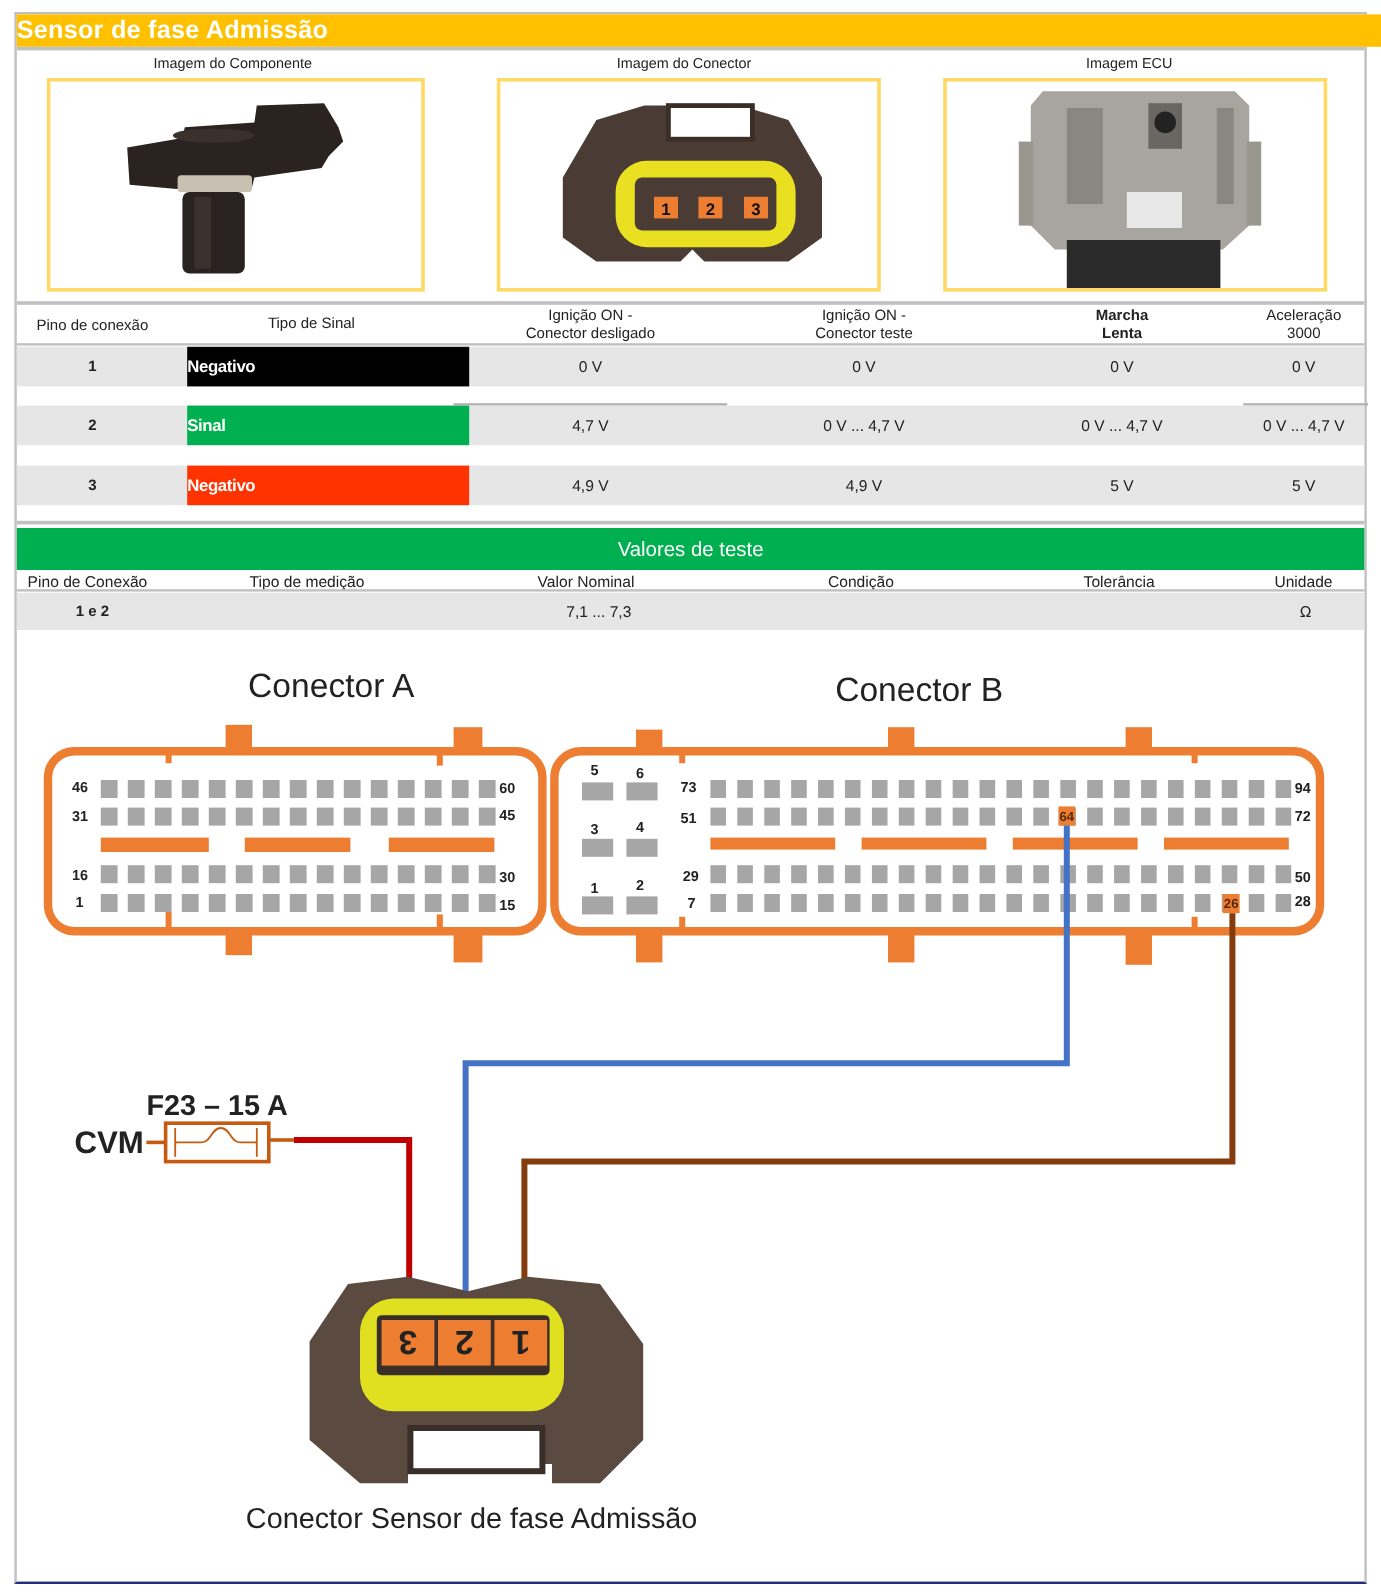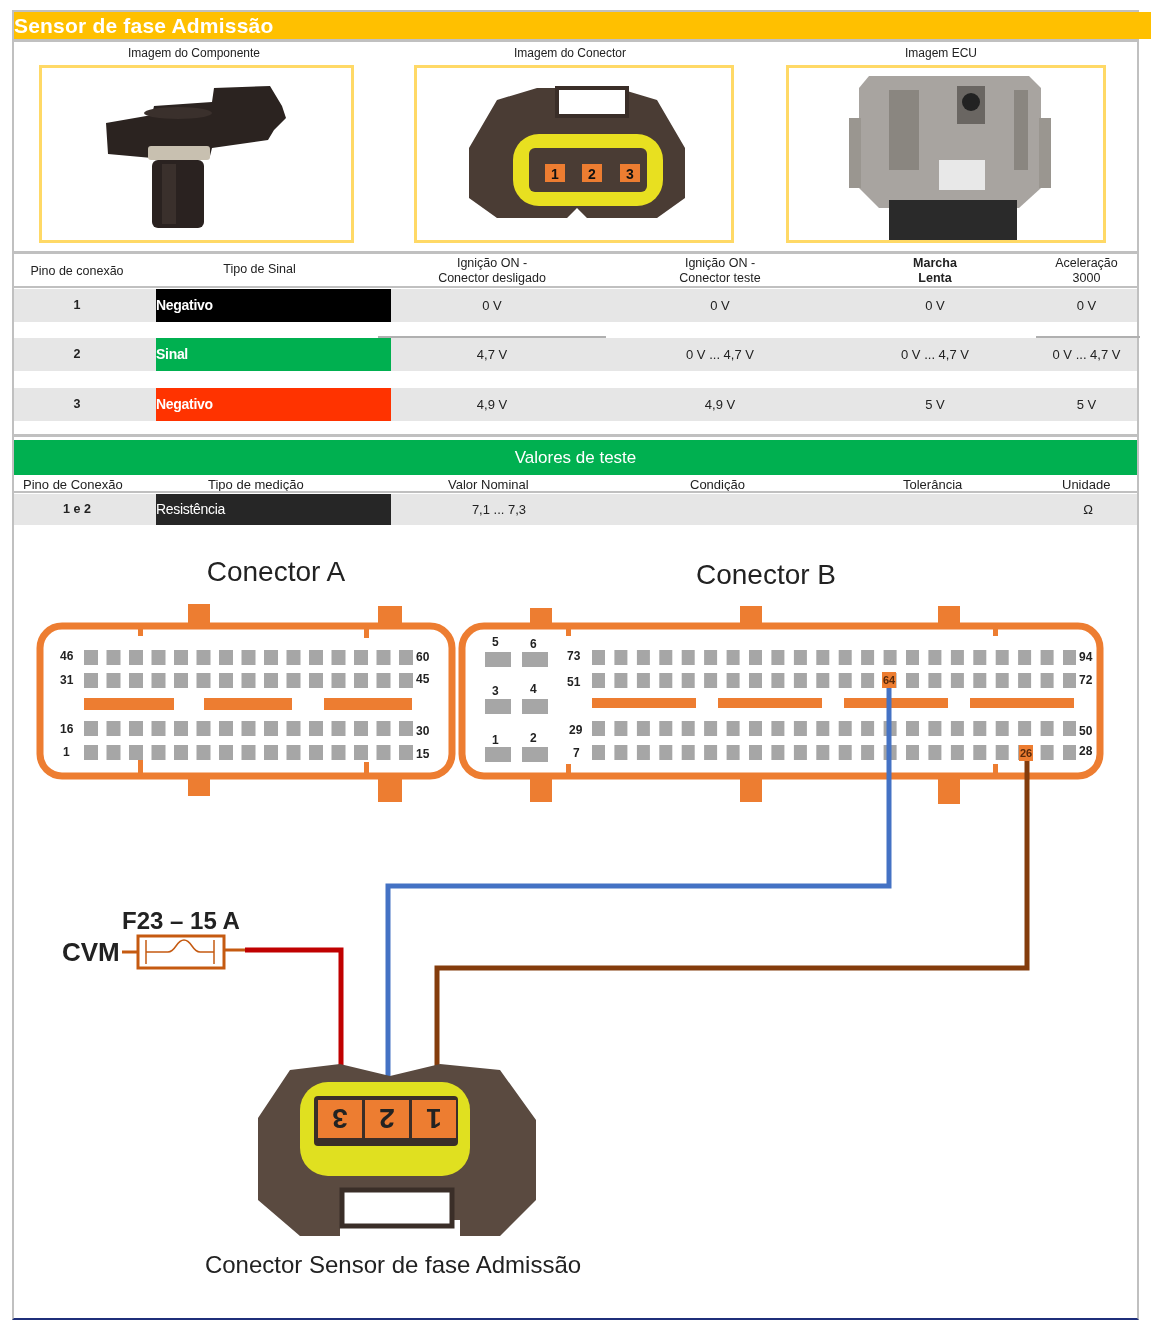--- a/index.html
+++ b/index.html
@@ -128,21 +128,20 @@
 <div class="green-bar">Valores de teste</div>
 <div class="t-hdr" style="left:23px;">Pino de Conexão</div>
 <div class="t-hdr" style="left:208px;">Tipo de medição</div>
 <div class="t-hdr" style="left:448px;">Valor Nominal</div>
 <div class="t-hdr" style="left:690px;">Condição</div>
 <div class="t-hdr" style="left:903px;">Tolerância</div>
 <div class="t-hdr" style="left:1062px;">Unidade</div>
 <div class="sep" style="top:491px; height:2px;"></div>
 <div class="t-row">
   <div class="cell pin" style="left:0; width:126px; height:36px; line-height:31px;">1 e 2</div>
-  <div class="sig" style="background:#262626; height:31px; line-height:31px; font-weight:normal;">Resistência</div>
   <div class="cell" style="left:420px; width:130px; height:31px; line-height:31px; ">7,1 ... 7,3</div>
   <div class="cell" style="left:620px; width:170px; height:31px; line-height:31px;"></div>
   <div class="cell" style="left:840px; width:170px; height:31px; line-height:31px;"></div>
   <div class="cell" style="left:1022px; width:104px; height:31px; line-height:31px;">Ω</div>
 </div>
 
 <svg id="diagram" width="1151" height="800" viewBox="0 0 1151 800" style="position:absolute; left:0; top:530px;">
 
   <text x="276" y="51" text-anchor="middle" font-size="28" fill="#222">Conector A</text>
   <text x="766" y="54" text-anchor="middle" font-size="28" fill="#222">Conector B</text>

